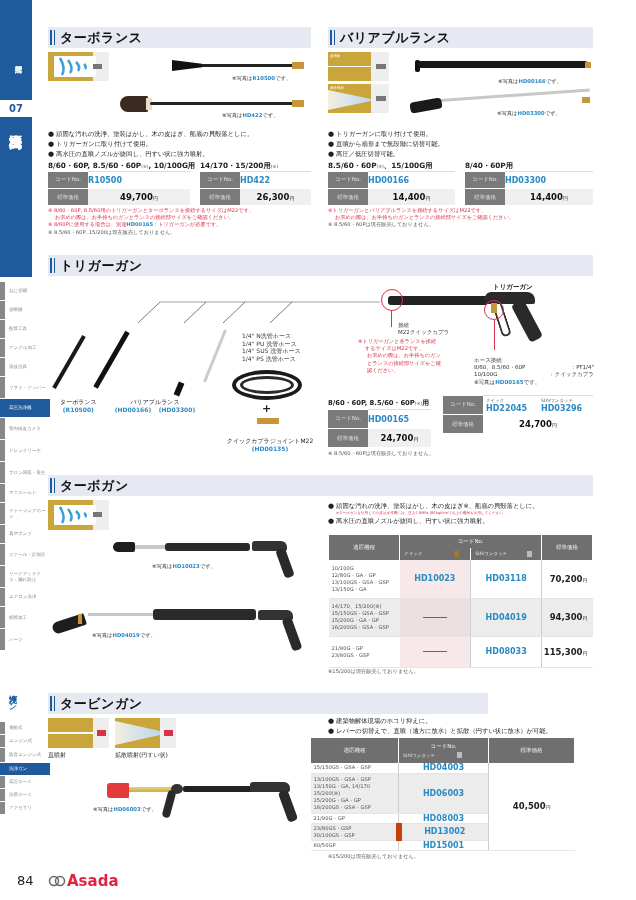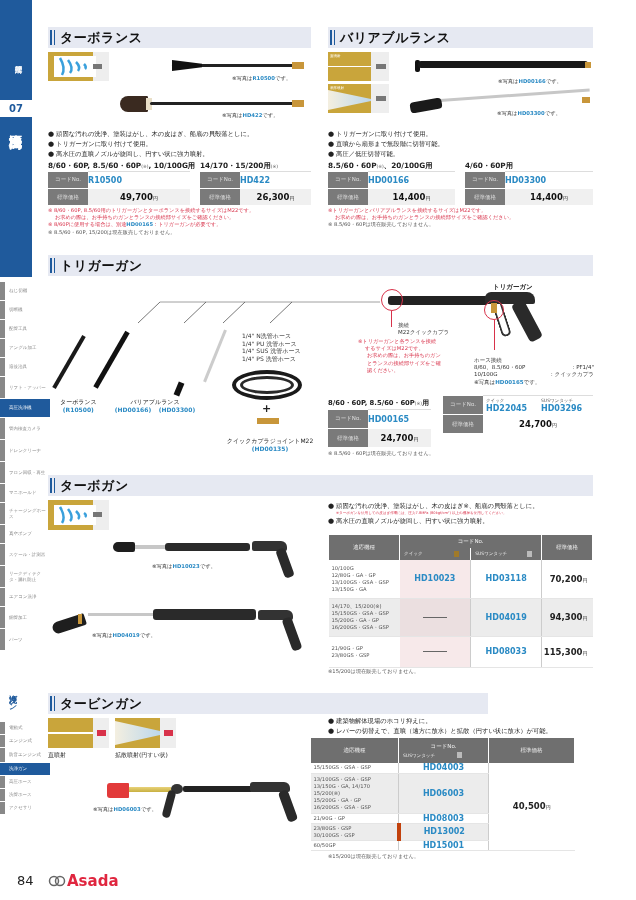--- a/index.html
+++ b/index.html
@@ -241,22 +241,22 @@
 <div class="abs" style="left:410px;top:100px;width:32px;height:11px;background:#1a1a1a;border-radius:4px;transform:rotate(-10deg)"></div>
 <div class="abs brass" style="left:582px;top:97px;width:8px;height:6px"></div>
 <div class="abs cap" style="left:497px;top:110px"><span>※写真は</span><span class="blue">HD03300</span><span>です。</span></div>
 
 <div class="abs" style="left:328px;top:129px;width:270px">
   <div class="bul"><span class="dot">●</span><span>トリガーガンに取り付けて使用。</span></div>
   <div class="bul"><span class="dot">●</span><span>直噴から扇形まで無段階に切替可能。</span></div>
   <div class="bul"><span class="dot">●</span><span>高圧／低圧切替可能。</span></div>
 </div>
 
-<div class="abs model-label" style="left:328px;top:161px"><span>8.5/60・60P</span><small>(※)</small><span>、20/100G用</span></div>
-<div class="abs model-label" style="left:465px;top:161px"><span>4/60・60P用</span></div>
+<div class="abs model-label" style="left:328px;top:161px"><span>8.5/60・60P</span><small>(※)</small><span>、15/100G用</span></div>
+<div class="abs model-label" style="left:465px;top:161px"><span>8/40・60P用</span></div>
 
 <table class="abs ctable" style="left:328px;top:171px;width:127px">
   <tbody>
       <tr>
         <td class="lab">コードNo.</td>
         <td class="code">HD00166</td>
       </tr>
   <tr>
         <td class="lab">標準価格</td>
         <td class="price" style="text-align:center"><span>14,400</span><span class="yen">円</span></td>
@@ -542,21 +542,21 @@
     <td class="m">
           <div>21/90G・GP</div>
         </td>
     <td class="c" style="border-left:1px solid #ccc;border-right:1px solid #ccc">HD08003</td>
   </tr>
   <tr style="height:17px" class="shade">
     <td class="m">
           <div>23/80GS・GSP</div>
           <div>30/100GS・GSP</div>
         </td>
-    <td class="c" style="border-left:4px solid #c2410c;border-right:1px solid #ccc">HD13002</td>
+    <td class="c" style="border-left:6px solid #c2410c;border-right:1px solid #ccc">HD13002</td>
   </tr>
   <tr style="height:10px">
     <td class="m">
           <div>60/50GP</div>
         </td>
     <td class="c" style="border-left:1px solid #ccc;border-right:1px solid #ccc">HD15001</td>
   </tr>
 </tbody>
   </table>
 <div class="abs note-gray" style="left:328px;top:853px">※15/200は現在販売しておりません。</div>

